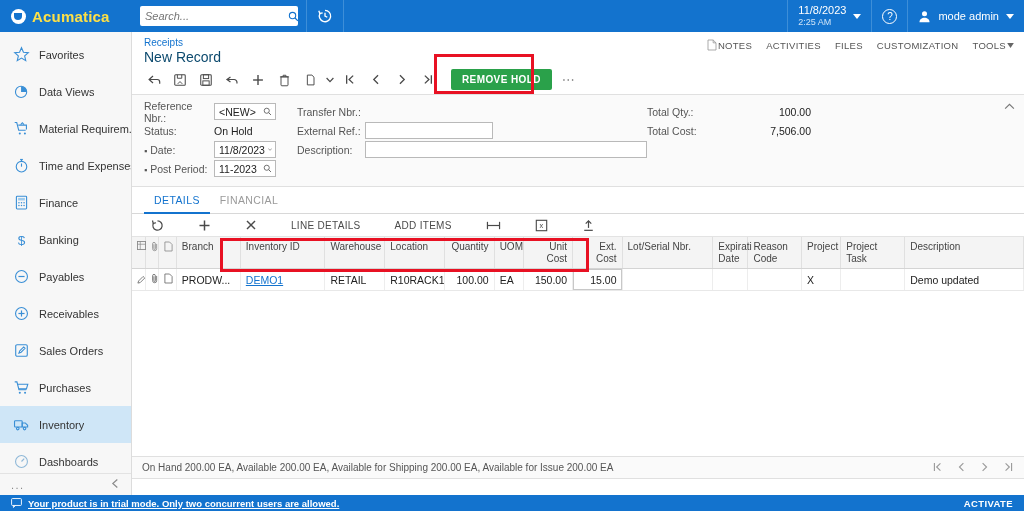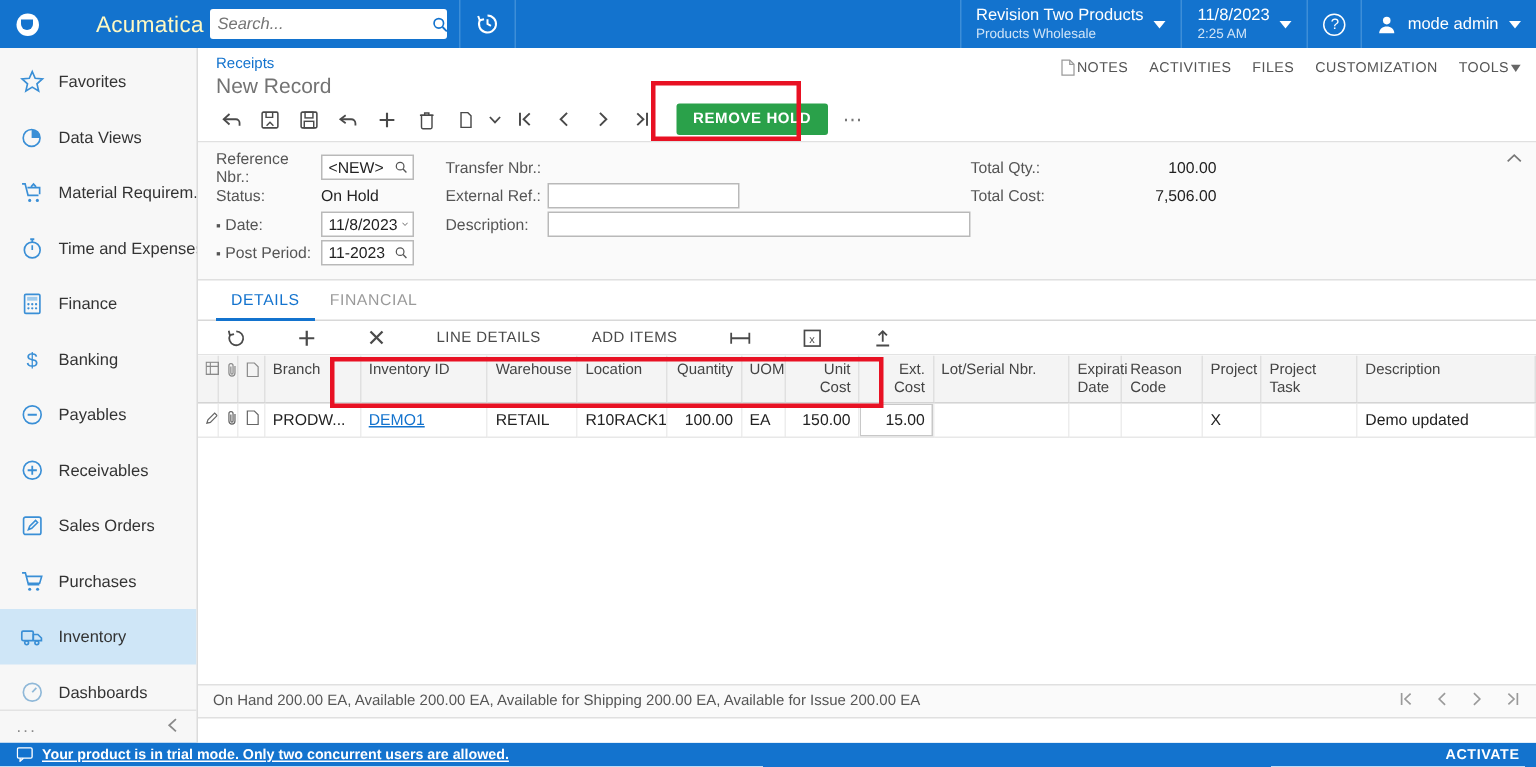--- a/index.html
+++ b/index.html
@@ -16,21 +16,21 @@
   .brand { width: 132px; display: flex; align-items: center; gap: 6px; padding-left: 11px; }
   .brand-mark {
     width: 15px; height: 15px; border-radius: 50%; background: #fff;
     position: relative; flex: none;
   }
   .brand-mark::after {
     content: ""; position: absolute; left: 3px; top: 4.5px;
     width: 8px; height: 7px; background: #1373ce;
     border-radius: 0 0 8px 8px;
   }
-  .brand-text { color: #fef9c3; font-size: 15px; font-weight: normal; letter-spacing: .2px; margin-left: 32px; }
+  .brand-text { color: #fde047; font-size: 15px; font-weight: bold; letter-spacing: .2px; }
 
   .searchwrap { display: flex; align-items: center; padding: 0 8px; }
   .searchbox {
     width: 158px; height: 20px; background: #fff; border-radius: 2px;
     display: flex; align-items: center; padding: 0 5px;
   }
   .searchbox input {
     border: 0; outline: 0; flex: 1; font-size: 11px; font-style: italic;
     color: #777; font-family: "Liberation Sans", sans-serif; background: transparent;
   }
@@ -77,21 +77,21 @@
     height: 22px; border-top: 1px solid #e3e3e3; display: flex; align-items: center;
     justify-content: space-between; padding: 0 11px; color: #8a8a8a; flex: none;
   }
   .dots { letter-spacing: 1.5px; font-size: 11px; }
 
   
   .main { flex: 1; display: flex; flex-direction: column; min-width: 0; background: #fff; position: relative; }
 
   .pagehead { padding: 5px 0 0 12px; position: relative; flex: none; }
   .crumb { color: #1373ce; font-size: 10px; }
-  .ptitle { font-size: 14px; color: #737373; margin-top: 1px; }
+  .ptitle { font-size: 14px; color: #0c4a6e; margin-top: 1px; }
   .headlinks {
     position: absolute; right: 10px; top: 7px; display: flex; align-items: center; gap: 14px;
     color: #555; font-size: 9.5px; letter-spacing: .3px;
   }
   .headlinks span { display: flex; align-items: center; gap: 1px; cursor: pointer; }
 
   .toolbar {
     height: 30px; display: flex; align-items: center; gap: 0; padding-left: 9px;
     border-bottom: 1px solid #e0e0e0; flex: none; position: relative;
   }
@@ -208,27 +208,20 @@
     <div class="recent-btn">
       <svg width="16" height="16" viewBox="0 0 18 18">
         <path d="M9 2.6a6.4 6.4 0 1 1-5.6 3.3" fill="none" stroke="#fff" stroke-width="1.5"></path>
         <polyline points="2.0,3.0 3.2,6.2 6.4,5.4" fill="none" stroke="#fff" stroke-width="1.5"></polyline>
         <polyline points="9,5.4 9,9 11.6,10.4" fill="none" stroke="#fff" stroke-width="1.5"></polyline>
       </svg>
     </div>
 
     <div class="topspacer"></div>
 
-    <div class="tb-cell">
-      <div class="tb-twoline">
-        <div class="tb-l1">Revision Two Products</div>
-        <div class="tb-l2">Products Wholesale</div>
-      </div>
-      <div class="caret-d"></div>
-    </div>
 
     <div class="tb-cell">
       <div class="tb-twoline">
         <div class="tb-l1">11/8/2023</div>
         <div class="tb-l2">2:25 AM</div>
       </div>
       <div class="caret-d"></div>
     </div>
 
     <div class="tb-cell">

